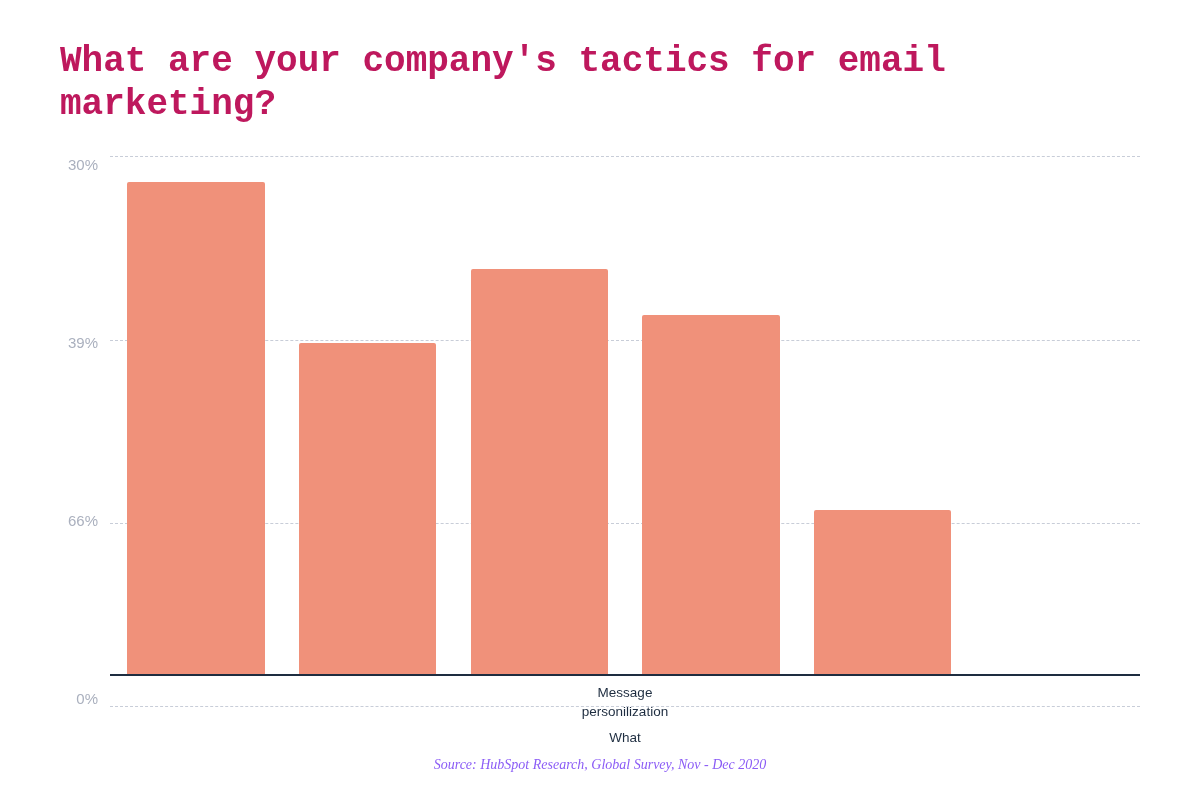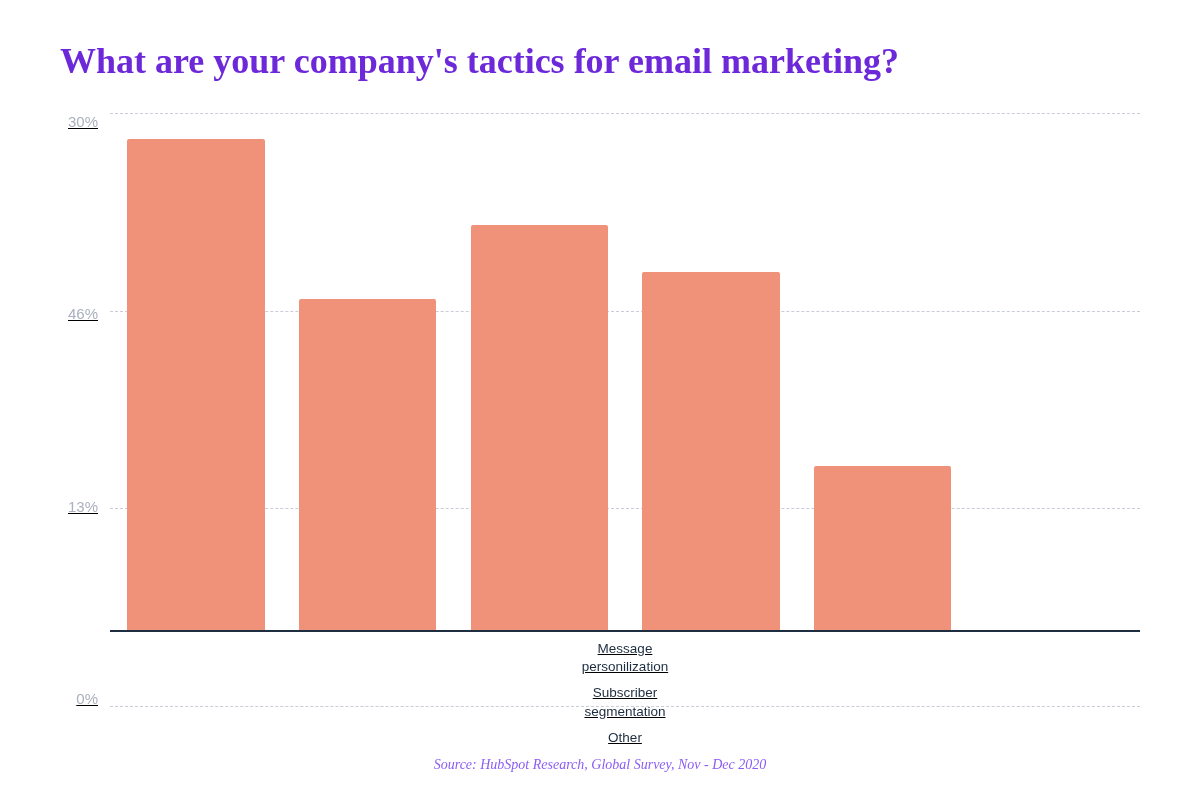--- a/index.html
+++ b/index.html
@@ -9,41 +9,40 @@
       width: 1200px;
       height: 803px;
       display: flex;
       flex-direction: column;
       align-items: center;
       padding: 40px 60px 30px 60px;
     }
     .title {
       font-size: 36px;
       font-weight: 700;
-      color: #6d28d9;
+      color: #be185d;
       text-align: left;
       width: 100%;
       margin-bottom: 30px;
       line-height: 1.2;
-      font-family: Liberation Serif, serif;
+      font-family: Liberation Mono, monospace;
     }
     .chart-container {
       width: 100%;
       flex: 1;
       display: flex;
       flex-direction: column;
       position: relative;
     }
     .chart-area {
       display: flex;
       flex-direction: row;
       width: 100%;
       flex: 1;
       position: relative;
-      text-decoration: underline;
     }
     .y-axis {
       display: flex;
       flex-direction: column;
       justify-content: space-between;
       align-items: flex-end;
       padding-bottom: 40px;
       padding-right: 12px;
       width: 50px;
     }
@@ -128,22 +127,22 @@
 </head>
 <body>
 
 <h1 class="title">What are your company's tactics for email marketing?</h1>
 
 <div class="chart-container">
   <div class="chart-area">
     <div class="y-axis">
 
     <span class="y-label">30%</span>
-        <span class="y-label">46%</span>
-        <span class="y-label">13%</span>
+        <span class="y-label">39%</span>
+        <span class="y-label">66%</span>
         <span class="y-label">0%</span>
       </div>
     <div class="bars-section">
       <div class="grid-lines">
 
       <div class="grid-line"></div>
           <div class="grid-line"></div>
           <div class="grid-line"></div>
           <div class="grid-line"></div>
         </div>
@@ -163,21 +162,20 @@
           </div>
           <div class="bar-group">
             <div class="bar" style="height: 31.6667%; background-color: rgb(240, 145, 122);"></div>
           </div>
           <div class="bar-group"></div>
         </div>
       <div class="x-axis-line"></div>
       <div class="x-labels">
 
       <div class="x-label">Message<br>personilization</div>
-          <div class="x-label">Subscriber<br>segmentation</div>
-          <div class="x-label">Other</div>
+          <div class="x-label">What</div>
         </div>
     </div>
   </div>
   <div style="text-align:center; margin-top: 8px;">
     <span class="source">Source: HubSpot Research, Global Survey, Nov - Dec 2020</span>
   </div>
 </div>
 
 </body></html>

